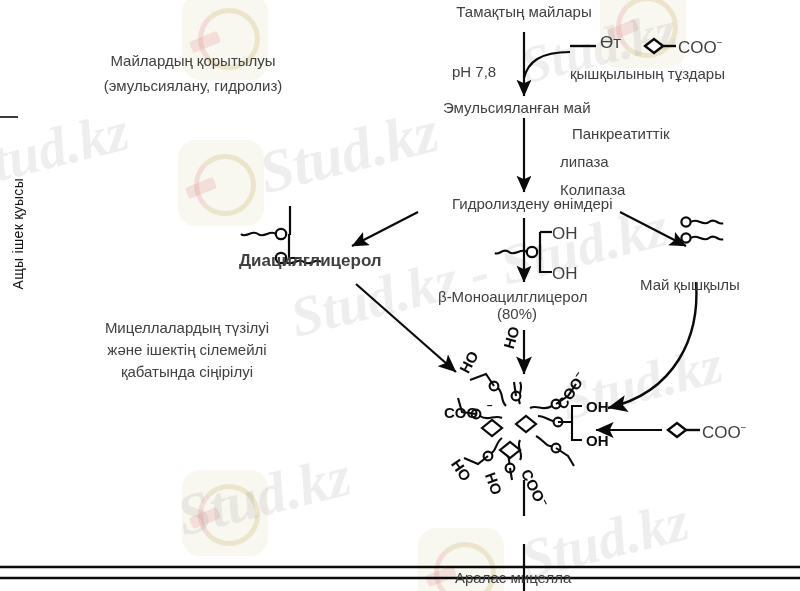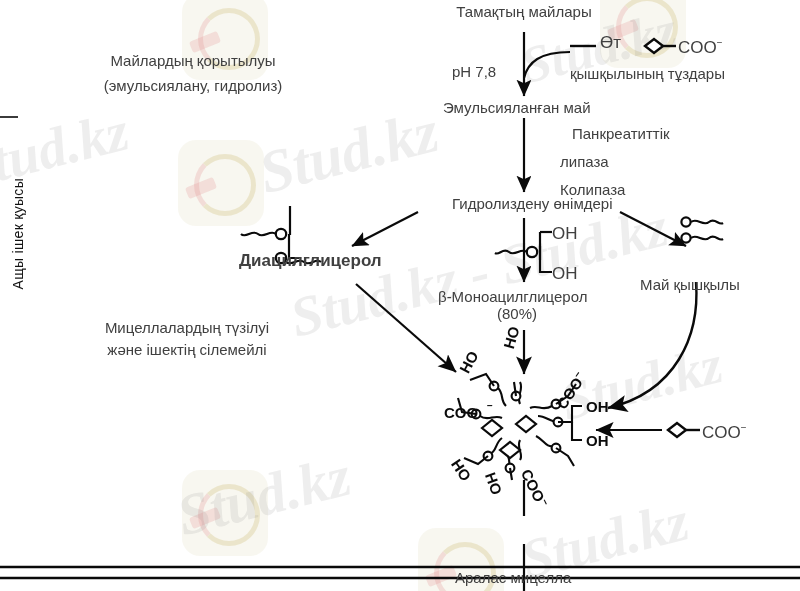--- a/index.html
+++ b/index.html
@@ -244,20 +244,21 @@
   <div class="lbl left" style="left:552px; top:224px; font-size:17px;">OH</div>
   <div class="lbl left" style="left:552px; top:264px; font-size:17px;">OH</div>
 
   <div class="lbl left" style="left:438px; top:287px;">β-Моноацилглицерол</div>
   <div class="lbl left" style="left:497px; top:304px;">(80%)</div>
 
   <div class="lbl left" style="left:640px; top:251px;margin-top:24px;">Май қышқылы</div>
 
   <div class="lbl" style="left:62px; top:318px; width:250px;">Мицеллалардың түзілуі</div>
   <div class="lbl" style="left:62px; top:340px; width:250px;">және ішектің сілемейлі</div>
+  <div class="lbl" style="left:62px; top:362px; width:250px;">қабатында сіңірілуі</div>
 
   <div class="lbl left" style="left:702px; top:418px; font-size:17px;"><span>COO</span><span class="sup">−</span></div>
 
   <div class="lbl left" style="left:455px; top:520px;margin-top:48px;">Аралас мицелла</div>
 
   <div class="vert" style="left:10px; top:178px;">Ащы ішек қуысы</div>
 
   <div class="micelle-txt" style="left:456px; top:368px; transform:rotate(-62deg);">HO</div>
   <div class="micelle-txt" style="left:500px; top:346px; transform:rotate(-74deg);">HO</div>
   <div class="micelle-txt" style="left:444px; top:404px; transform:rotate(0deg);"><span>COO</span></div>

